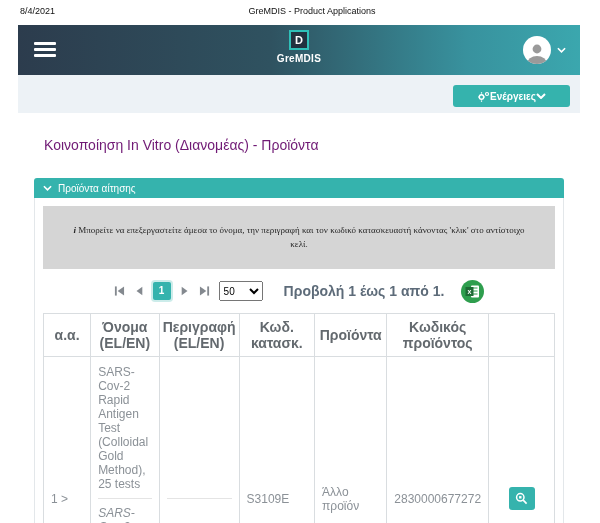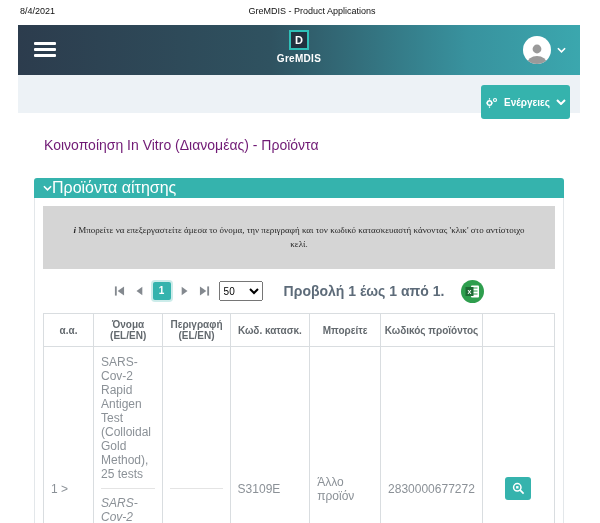--- a/index.html
+++ b/index.html
@@ -22,51 +22,51 @@
   .logo-wrap { position:absolute; left:0; right:0; top:5px; display:flex; flex-direction:column; align-items:center; }
   .logo-box { width:20px; height:20px; border:2px solid #2fc0b8; background:#22323f; color:#fff;
               font-size:11px; font-weight:bold; display:flex; align-items:center; justify-content:center; }
   .logo-text { color:#fff; font-size:10px; font-weight:bold; margin-top:3px; letter-spacing:.3px; }
   .user-area { position:absolute; right:14px; top:11px; display:flex; align-items:center; gap:6px; cursor:pointer; }
   .avatar { width:28px; height:28px; border-radius:50%; background:#fff; overflow:hidden;
             display:flex; align-items:flex-end; justify-content:center; }
 
   
   .band { height:38px; background:#edf2f6; position:relative; }
-  .actions-btn { position:absolute; right:10px; top:10px; height:34px; background:#35b3ad; color:#fff;
+  .actions-btn { position:absolute; right:10px; top:10px; height:22px; background:#35b3ad; color:#fff;
                  border:none; border-radius:3px; font-size:10px; font-weight:bold;
-                 display:flex; align-items:center; gap:6px; padding:0 4px; cursor:pointer;
+                 display:flex; align-items:center; padding:0 24px; cursor:pointer;
                  font-family:"Liberation Sans", sans-serif; }
 
   
   .content { background:#fff; padding:0 10px; }
   .page-title { margin:24px 0 0 16px; font-size:14px; color:#701a75; font-weight:normal; }
 
   .panel { margin:25px 6px 0 6px; }
   .panel-header { height:20px; background:#35b3ad; border-radius:3px 3px 0 0; color:#fff;
-                  font-size:16px; display:flex; align-items:center; padding:0 9px; cursor:pointer; }
+                  font-size:10px; display:flex; align-items:center; gap:6px; padding:0 9px; cursor:pointer; }
   .panel-body { border:1px solid #e3e7ea; border-top:none; background:#fff; padding:8px; }
 
   .info-box { background:#d5d5d5; color:#262626; font-family:"Liberation Serif", serif;
               font-size:9px; line-height:1.5; text-align:center; padding:18px 28px; }
   .info-box b { font-style:italic; }
 
   .pager-row { margin-top:10px; display:flex; align-items:center; justify-content:center; gap:9px; height:24px; }
   .pg-icon { display:flex; align-items:center; cursor:pointer; }
   .pg-icon svg { fill:#84898f; }
   .pg-current { width:18px; height:18px; background:#35b3ad; color:#fff; font-size:10px; font-weight:bold;
                 text-align:center; line-height:18px; border-radius:2px; cursor:pointer;
                 box-shadow:0 0 0 2px rgba(53,179,173,.25); }
   .page-size { width:44px; height:20px; font-size:10px; font-family:"Liberation Sans", sans-serif; }
   .pager-summary { font-size:14px; font-weight:bold; color:#5d6b79; margin-left:12px; }
   .excel-btn { margin-left:8px; width:23px; height:23px; border-radius:50%; background:#2e9e4e; border:none;
                display:flex; align-items:center; justify-content:center; cursor:pointer; }
 
   table.grid { width:100%; border-collapse:collapse; margin-top:10px; }
-  .grid th { border:1px solid #d9dde0; font-size:10px; color:#63696e; font-weight:bold;
+  .grid th { border:1px solid #d9dde0; font-size:14px; color:#63696e; font-weight:bold;
              text-align:center; padding:5px 3px; vertical-align:middle; }
   .grid td { border:1px solid #d9dde0; font-size:12px; color:#8b9197; padding:8px 7px; vertical-align:middle; }
   .col-idx{width:10.5%;} .col-name{width:13.7%;} .col-desc{width:13.4%;} .col-code{width:16.2%;}
   .col-cat{width:14.4%;} .col-pcode{width:16.8%;} .col-btn{width:15%;}
   .cell-divider { border:none; border-top:1px solid #e4e4e4; margin:7px 0; }
   .name-en { font-style:italic; }
   .zoom-btn { width:26px; height:23px; background:#35b3ad; border:none; border-radius:3px; cursor:pointer;
               display:flex; align-items:center; justify-content:center; margin:0 auto; }
   .td-center { text-align:center; }
 </style>
@@ -182,21 +182,21 @@
           </button>
         </div>
 
         <table class="grid">
           <thead>
             <tr>
               <th class="col-idx">α.α.</th>
               <th class="col-name">Όνομα (EL/EN)</th>
               <th class="col-desc">Περιγραφή (EL/EN)</th>
               <th class="col-code">Κωδ. κατασκ.</th>
-              <th class="col-cat">Μπορείτε</th>
+              <th class="col-cat">Προϊόντα</th>
               <th class="col-pcode">Κωδικός προϊόντος</th>
               <th class="col-btn"></th>
             </tr>
           </thead>
           <tbody>
             <tr>
               <td>1 &gt;</td>
               <td>
                 <div>SARS-Cov-2 Rapid Antigen Test (Colloidal Gold Method), 25 tests</div>
                 <hr class="cell-divider">

